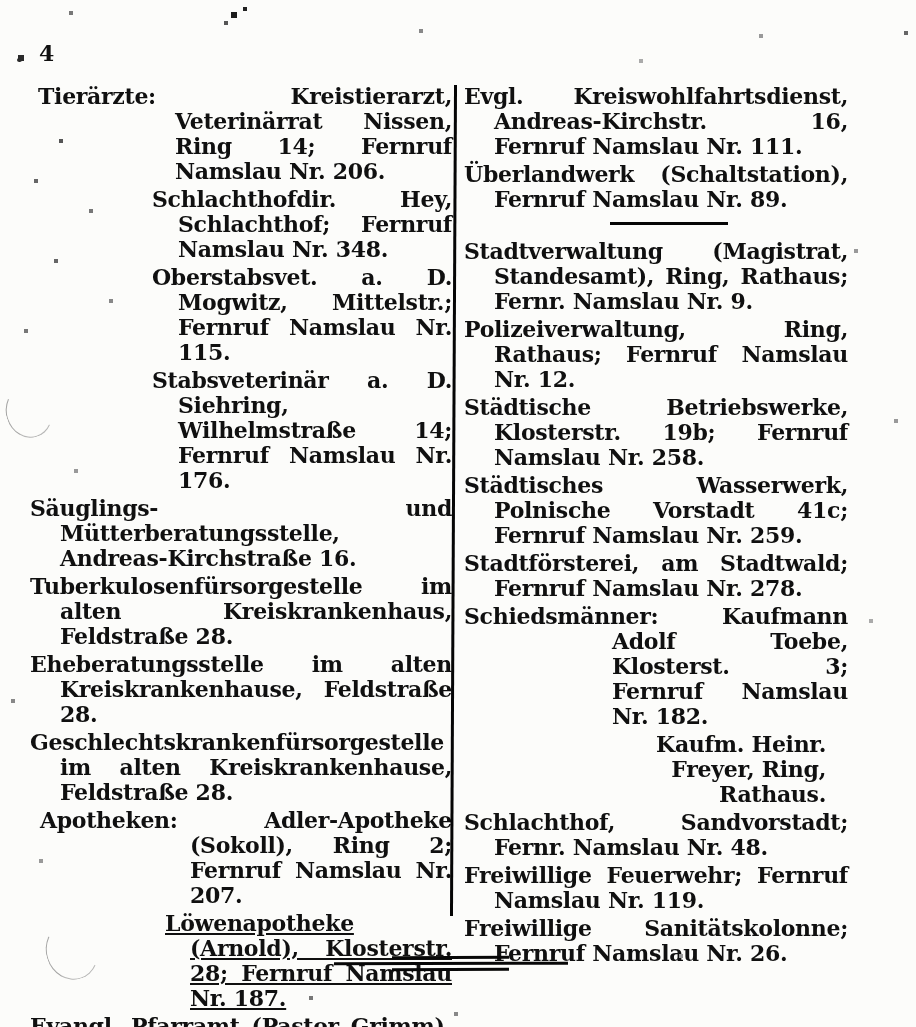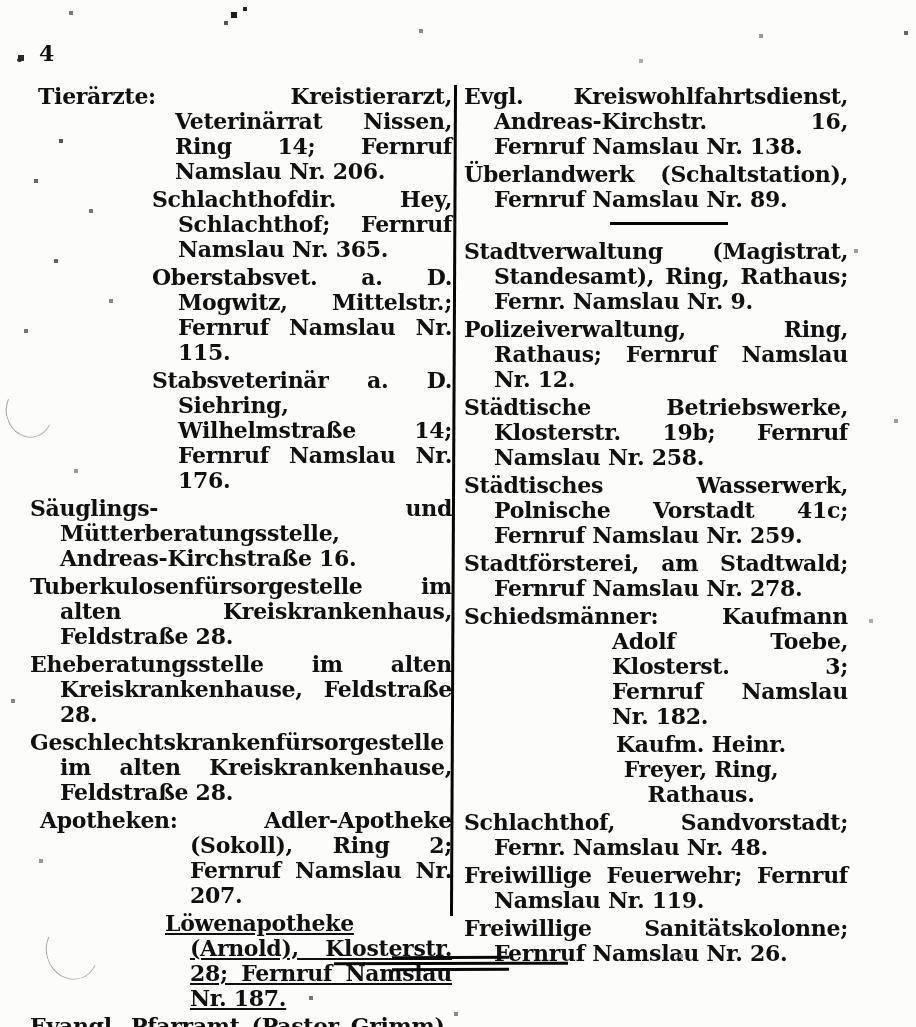--- a/index.html
+++ b/index.html
@@ -43,21 +43,21 @@
   .hang-deep { padding-left: 145px; text-indent: -137px; }
   
   .sub       { margin-left: 122px; padding-left: 26px; text-indent: -26px; }
   
   .hang-deep2{ padding-left: 160px; text-indent: -150px; }
   
   .sub2      { margin-left: 135px; padding-left: 25px; text-indent: -25px; text-decoration: underline; }
   
   .hang-deep3{ padding-left: 148px; text-indent: -148px; }
   
-  .sub-center{ margin-left: 112px; width: 250px; text-align: center; text-indent: 0; }
+  .sub-center{ margin-left: 112px; width: 250px; text-align: right; text-indent: 0; }
 
   .rule-short {
     width: 118px; height: 3px; background: #050505;
     margin: 10px 0 14px 146px;
   }
 
   .column-divider {
     position: absolute; left: 452px; top: 85px;
     width: 3px; height: 831px; background: #050505;
     transform: rotate(0.28deg);
@@ -94,37 +94,37 @@
 </head>
 <body>
 
 <div class="scan">
 
   <div class="page-number-dot"></div>
   <div class="page-number">4</div>
 
   <div class="col col-left">
     <p class="e hang-deep">Tierärzte: Kreistierarzt, Veterinärrat Nissen, Ring 14; Fernruf Namslau Nr. 206.</p>
-    <p class="e sub">Schlachthofdir. Hey, Schlachthof; Fernruf Namslau Nr. 365.</p>
+    <p class="e sub">Schlachthofdir. Hey, Schlachthof; Fernruf Namslau Nr. 348.</p>
     <p class="e sub">Oberstabsvet. a. D. Mogwitz, Mittelstr.; Fernruf Namslau Nr. 115.</p>
     <p class="e sub">Stabsveterinär a. D. Siehring, Wilhelmstraße 14; Fernruf Namslau Nr. 176.</p>
     <p class="e hang">Säuglings- und Mütterberatungsstelle, Andreas-Kirchstraße 16.</p>
     <p class="e hang">Tuberkulosenfürsorgestelle im alten Kreiskrankenhaus, Feldstraße 28.</p>
     <p class="e hang">Eheberatungsstelle im alten Kreiskrankenhause, Feldstraße 28.</p>
     <p class="e hang">Geschlechtskrankenfürsorgestelle im alten Kreiskrankenhause, Feldstraße 28.</p>
     <p class="e hang-deep2">Apotheken: Adler-Apotheke (Sokoll), Ring 2; Fernruf Namslau Nr. 207.</p>
     <p class="e sub2">Löwenapotheke (Arnold), Klosterstr. 28; Fernruf Namslau Nr. 187.</p>
     <p class="e hang">Evangl. Pfarramt (Pastor Grimm), Wilhelmstr. 21; Fernr. Namslau Nr. 90.</p>
     <p class="e hang">Kath. Pfarramt (Pfarrer Stosiek,) Pfarrgasse.</p>
   </div>
 
   <div class="column-divider"></div>
 
   <div class="col col-right">
-    <p class="e hang">Evgl. Kreiswohlfahrtsdienst, Andreas-Kirchstr. 16, Fernruf Namslau Nr. 138.</p>
+    <p class="e hang">Evgl. Kreiswohlfahrtsdienst, Andreas-Kirchstr. 16, Fernruf Namslau Nr. 111.</p>
     <p class="e hang">Überlandwerk (Schaltstation), Fernruf Namslau Nr. 89.</p>
 
     <div class="rule-short"></div>
 
     <p class="e hang">Stadtverwaltung (Magistrat, Standesamt), Ring, Rathaus; Fernr. Namslau Nr. 9.</p>
     <p class="e hang">Polizeiverwaltung, Ring, Rathaus; Fernruf Namslau Nr. 12.</p>
     <p class="e hang">Städtische Betriebswerke, Klosterstr. 19b; Fernruf Namslau Nr. 258.</p>
     <p class="e hang">Städtisches Wasserwerk, Polnische Vorstadt 41c; Fernruf Namslau Nr. 259.</p>
     <p class="e hang">Stadtförsterei, am Stadtwald; Fernruf Namslau Nr. 278.</p>
     <p class="e hang-deep3">Schiedsmänner: Kaufmann Adolf Toebe, Klosterst. 3; Fernruf Namslau Nr. 182.</p>

